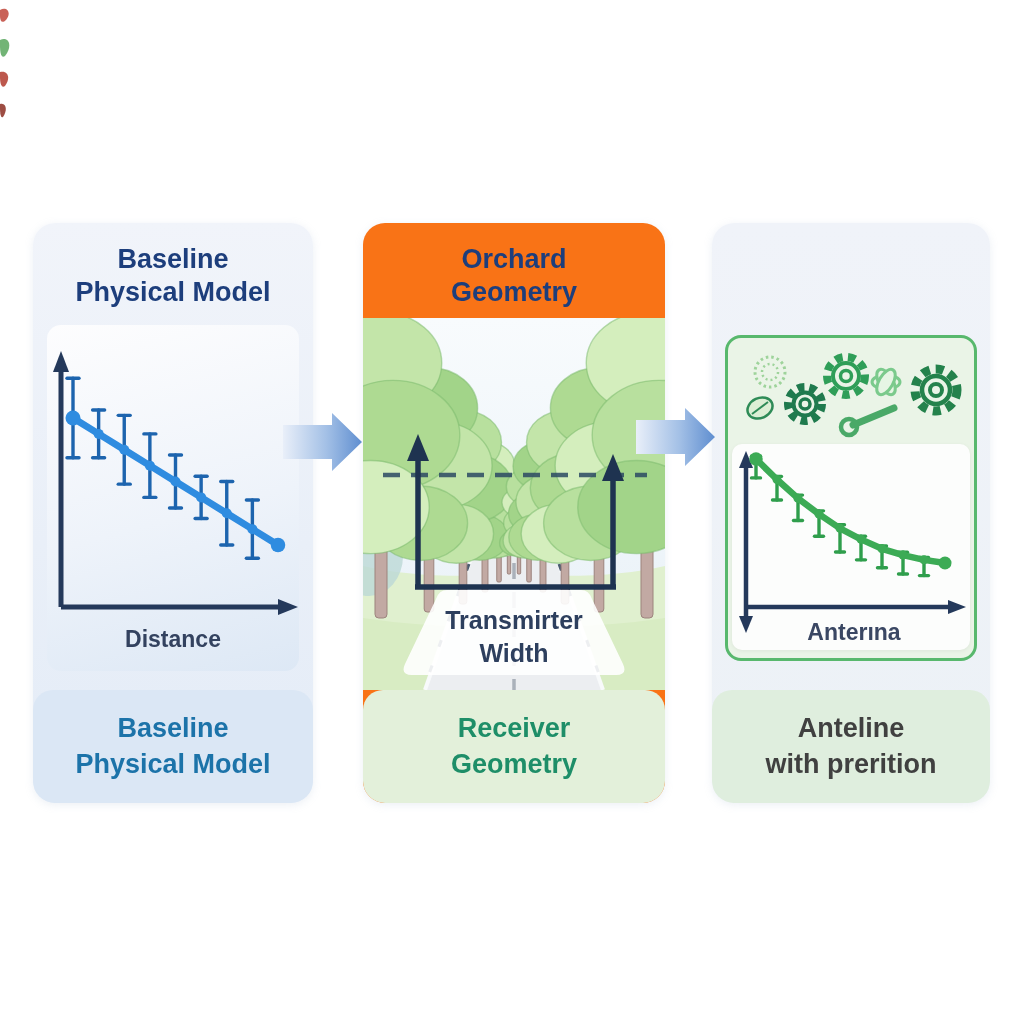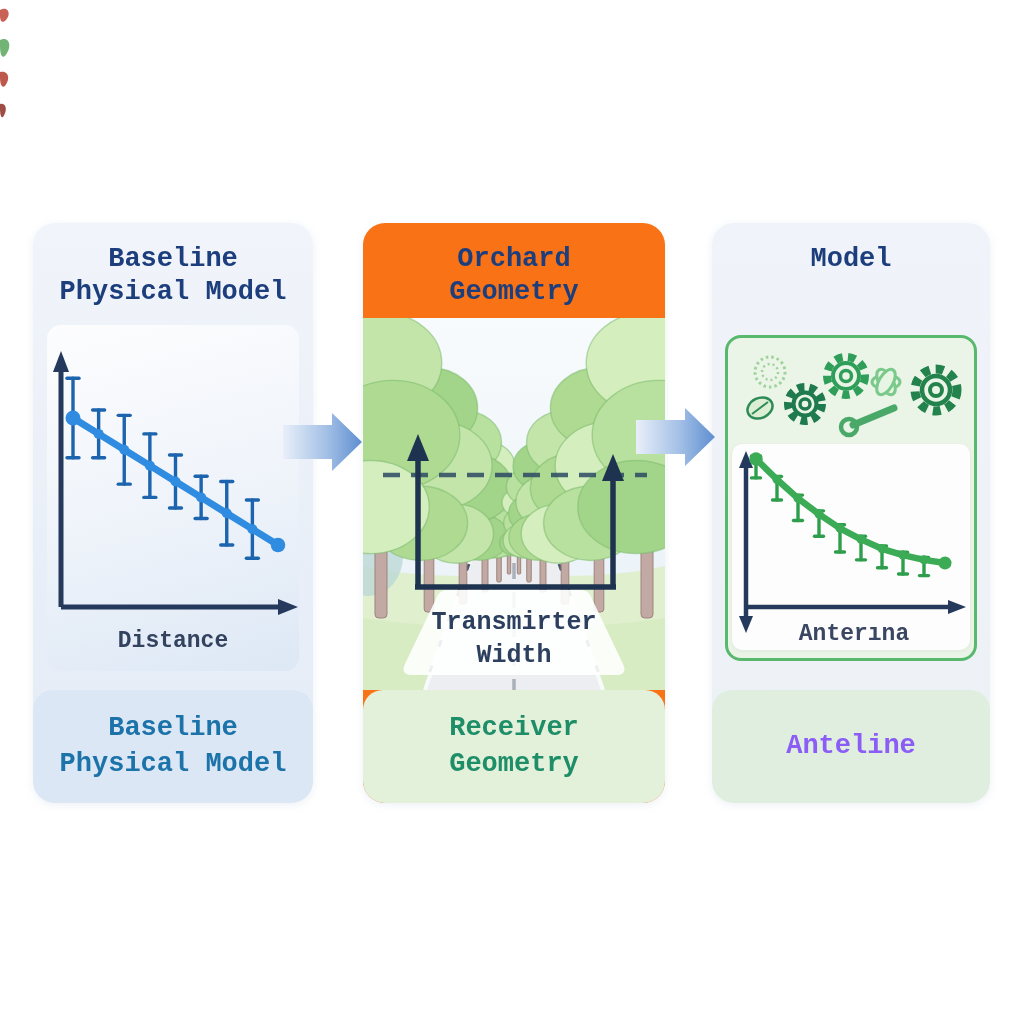--- a/index.html
+++ b/index.html
@@ -1,30 +1,30 @@
 <!DOCTYPE html>
 <html><head>
 <meta charset="utf-8">
 <style>
   html,body{margin:0;padding:0;background:#fff;}
   .stage{position:relative;width:1024px;height:1024px;background:#ffffff;overflow:hidden;
          font-family:"Liberation Sans",sans-serif;}
   .card{position:absolute;top:223px;height:580px;border-radius:22px;overflow:hidden;
-        box-shadow:0 2px 8px rgba(150,170,200,0.18);font-family:Liberation Mono, monospace;}
+        box-shadow:0 2px 8px rgba(150,170,200,0.18);}
   .card-baseline{left:33px;width:280px;background:linear-gradient(180deg,#f1f4fa 0%,#e9eff8 55%,#e4ecf7 100%);}
   .card-orchard{left:363px;width:302px;background:#f97316;}
   .card-hybrid{left:712px;width:278px;background:linear-gradient(180deg,#f0f3f9 0%,#ecf1f6 100%);}
   .card-title{margin-top:20px;text-align:center;font-size:27px;font-weight:700;
               color:#1d3e7c;line-height:1.24;}
   .footer-block{position:absolute;left:0;right:0;bottom:0;height:113px;border-radius:20px;
                 display:flex;flex-direction:column;justify-content:center;text-align:center;
                 font-size:27px;font-weight:700;line-height:1.3;}
   .footer-baseline{background:#dbe7f5;color:#1c73a9;}
   .footer-orchard{background:#e3f0da;color:#1e8e68;}
-  .footer-hybrid{background:#dfeede;color:#8b5cf6;}
+  .footer-hybrid{background:#dfeede;color:#404040;}
   .chartbox{position:absolute;left:14px;top:102px;width:252px;height:346px;border-radius:14px;
             background:linear-gradient(165deg,#fdfdfe 0%,#eef3fa 55%,#dde8f5 100%);}
   .illustration{position:absolute;left:0;top:95px;width:302px;height:372px;}
   .greenbox{position:absolute;left:13px;top:112px;width:252px;height:326px;box-sizing:border-box;
             border:3px solid #58b86d;border-radius:16px;background:#eaf4e7;text-align:center;}
   .gears{position:absolute;left:0;top:8px;width:246px;height:96px;}
   .whitechart{position:absolute;left:4px;top:106px;width:238px;height:206px;border-radius:10px;
               background:#fcfdfc;box-shadow:0 1px 4px rgba(0,0,0,0.06);}
   .flow-arrow{position:absolute;width:80px;height:58px;}
   .edge-art{position:absolute;left:0;top:4px;width:18px;height:130px;}
@@ -189,21 +189,20 @@
       <text x="151" y="344" text-anchor="middle" font-size="25" font-weight="600" fill="#2d3f5e">Width</text>
     </svg>
     <div class="footer-block footer-orchard">
       <div>Receiver</div>
       <div>Geometry</div>
     </div>
   </div>
 
   <div class="card card-hybrid">
     <div class="card-title">
-      <div>Model</div>
     </div>
     <div class="greenbox">
       <svg class="gears" viewBox="0 0 246 96">
         <g stroke="#9ed39b" fill="none">
           <circle cx="42" cy="26" r="15" stroke-width="3" stroke-dasharray="2.5 3"></circle>
           <circle cx="42" cy="26" r="8" stroke-width="2.5" stroke-dasharray="2 3"></circle>
         </g>
         <g>
           <ellipse cx="32" cy="62" rx="13" ry="10" transform="rotate(-25 32 62)" fill="#dcefd5" stroke="#2e8b57" stroke-width="2.5"></ellipse>
           <line x1="24" y1="68" x2="40" y2="56" stroke="#2e8b57" stroke-width="2"></line>
@@ -281,20 +280,21 @@
               <circle cx="171" cy="111.12121212121211" r="4.5" fill="#3cab55"></circle>
               <circle cx="192" cy="115.84848484848484" r="4.5" fill="#3cab55"></circle>
               <circle cx="213" cy="119" r="6.5249999999999995" fill="#3cab55"></circle>
             </g>
           <text x="122" y="196" text-anchor="middle" font-size="23" font-weight="600" fill="#3a4763">Anterına</text>
         </svg>
       </div>
     </div>
     <div class="footer-block footer-hybrid">
       <div>Anteline</div>
+      <div>with prerition</div>
     </div>
   </div>
 
   <svg class="flow-arrow" style="left:283px;top:413px;" viewBox="0 0 80 58">
     <defs>
         <linearGradient id="agrad1" x1="0" y1="0" x2="1" y2="0">
       <stop offset="0" stop-color="#e9eff9"></stop>
           <stop offset="0.55" stop-color="#a3c0e6"></stop>
           <stop offset="1" stop-color="#5f8ed0"></stop>
     </linearGradient>

